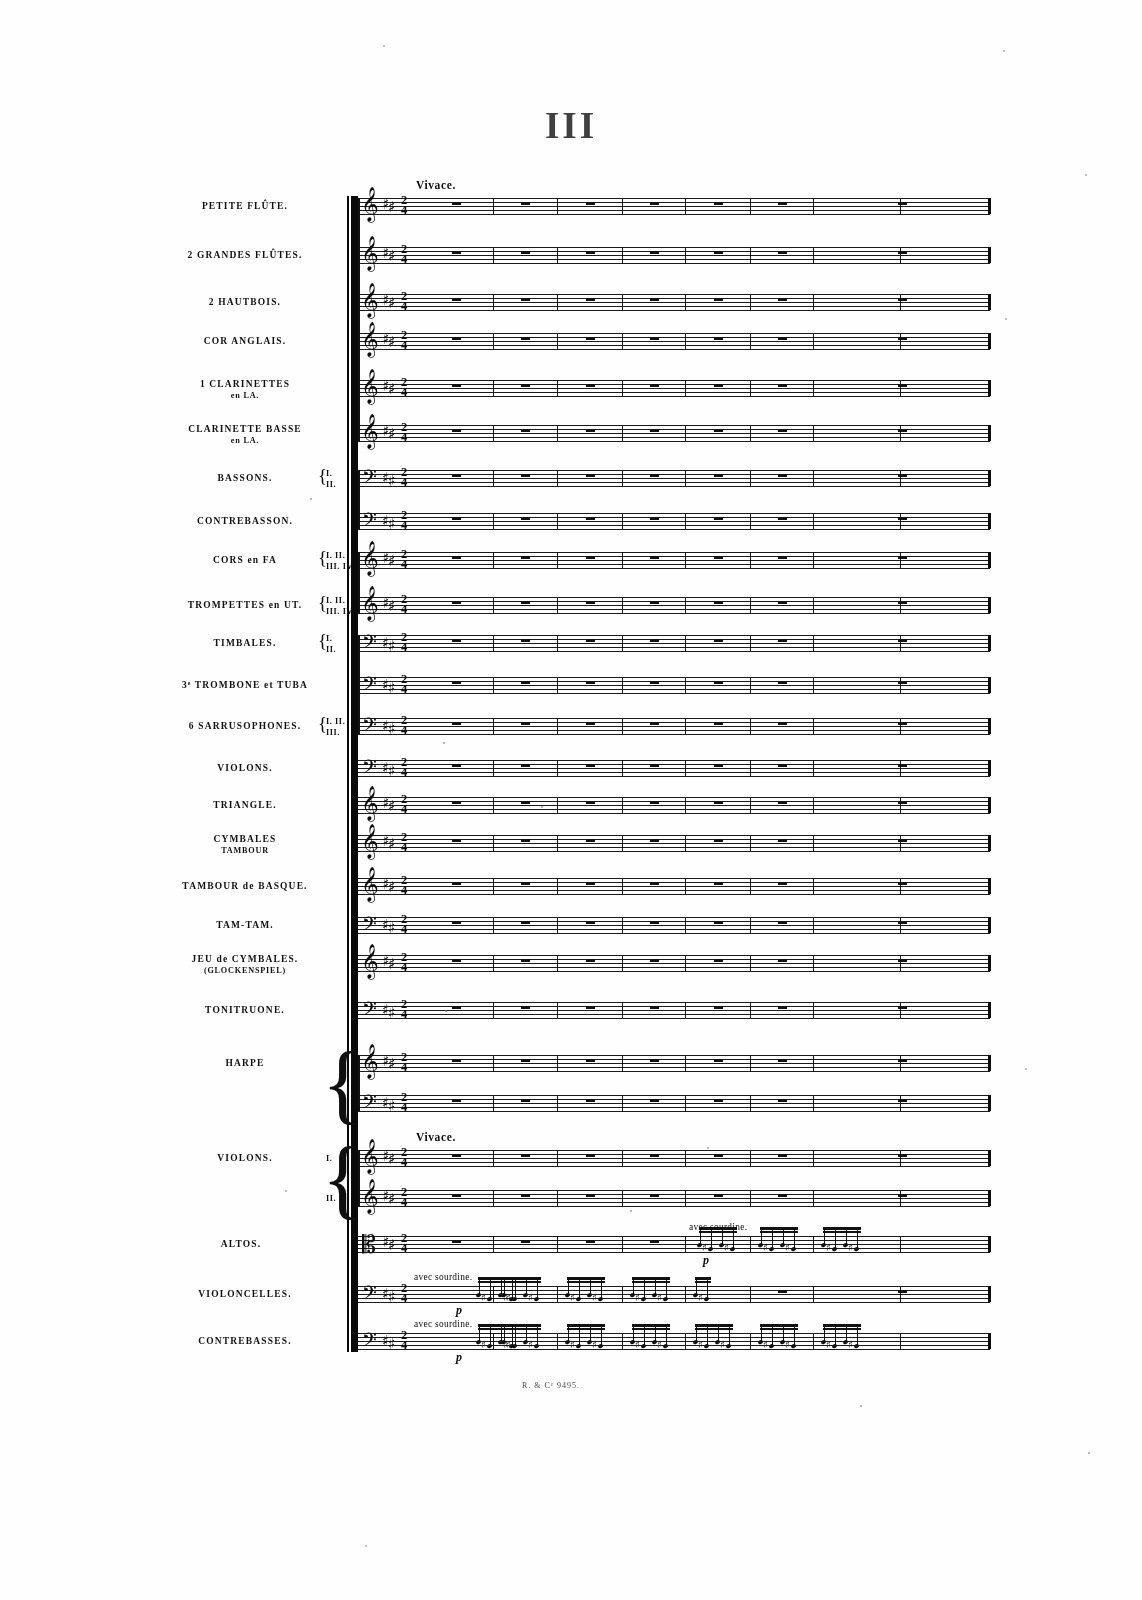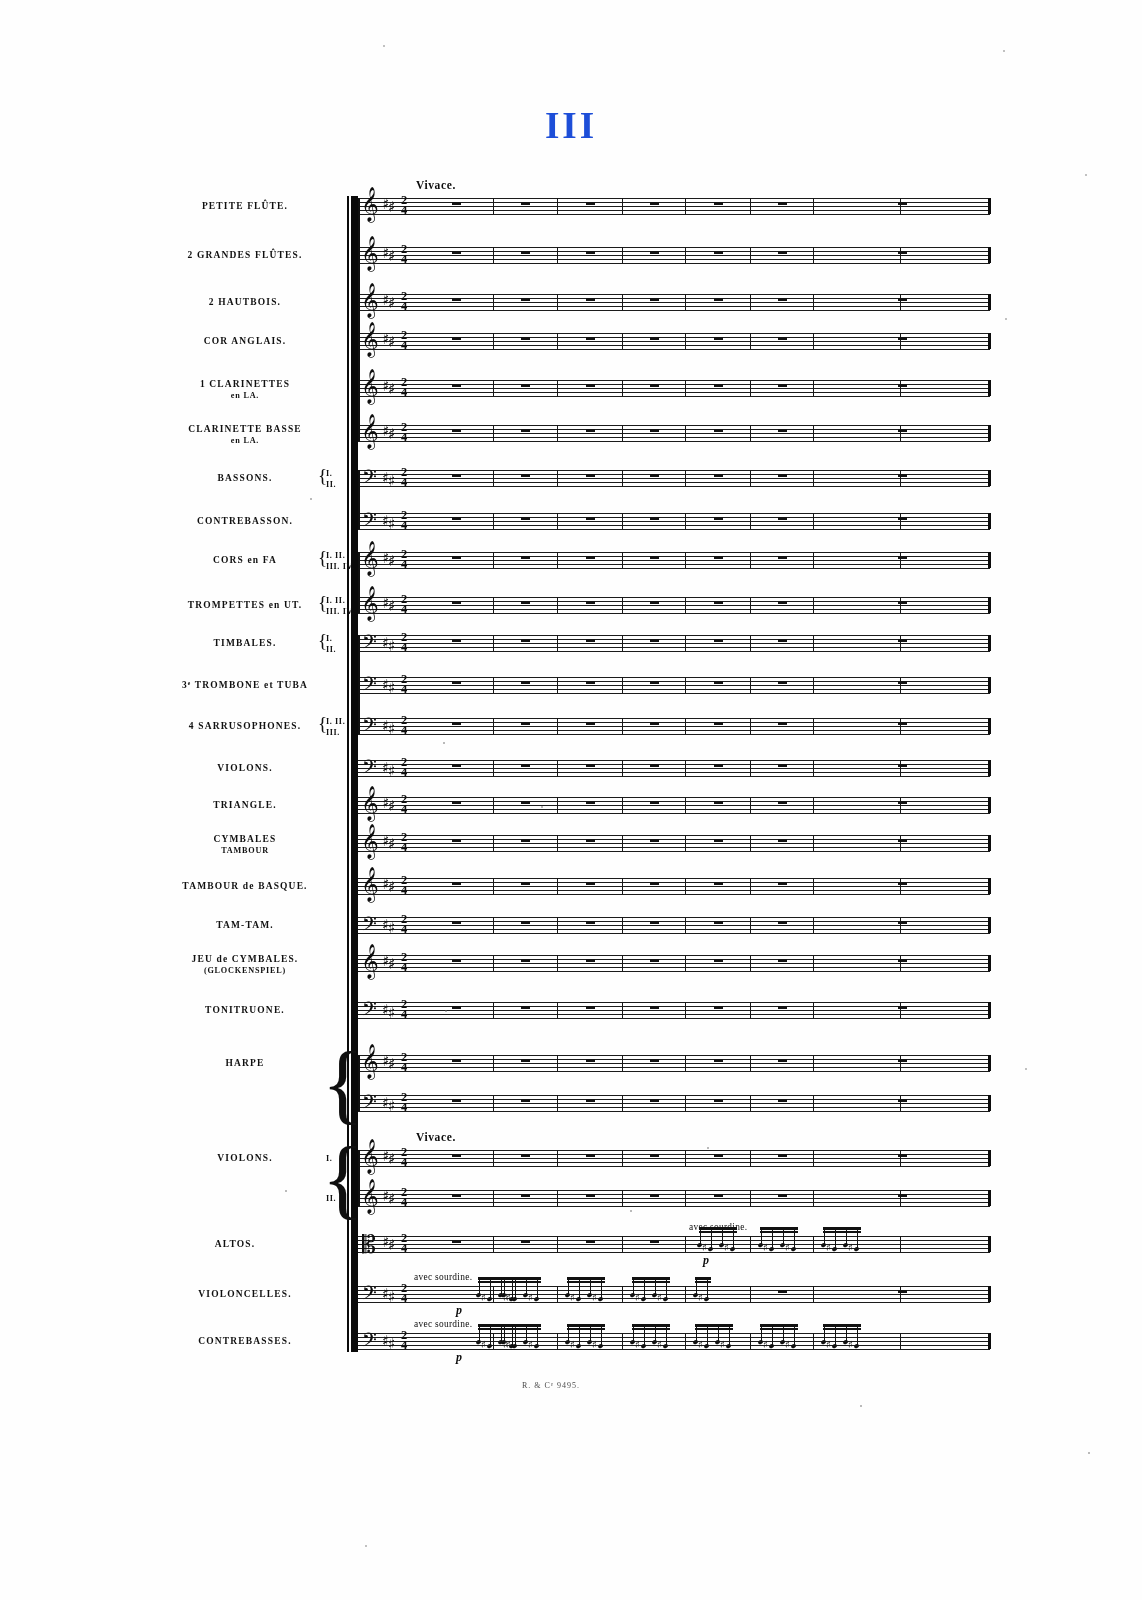--- a/index.html
+++ b/index.html
@@ -34,21 +34,21 @@
   #movement-number {
     position: absolute;
     top: 104px;
     left: 0;
     width: 1142px;
     text-align: center;
     font-family: "Liberation Serif", "DejaVu Serif", serif;
     font-size: 37px;
     font-weight: 700;
     letter-spacing: 3px;
-    color: #1d4ed8;
+    color: #404040;
   }
 
   
   #score {
     position: absolute;
     left: 0;
     top: 0;
     width: 1142px;
     height: 1600px;
   }
@@ -530,21 +530,21 @@
       <div class="barline" style="left: 813px; top: 677px; height: 16px;"></div>
       <div class="barline" style="left: 900px; top: 677px; height: 16px;"></div>
       <div class="barline thick" style="left: 988px; top: 677px; height: 16px;"></div>
       <div class="staff" style="left: 358px; top: 718px; width: 632px;">
         <div class="line l0"></div>
         <div class="line l1"></div>
         <div class="line l2"></div>
         <div class="line l3"></div>
         <div class="line l4"></div>
       </div>
-      <div class="inst-label" style="left: 150px; width: 190px; top: 721px;"><span>4 SARRUSOPHONES.</span></div>
+      <div class="inst-label" style="left: 150px; width: 190px; top: 721px;"><span>6 SARRUSOPHONES.</span></div>
       <div class="numerals" style="left: 326px; top: 716px;">I. II.
 III.</div>
       <div class="curly" style="left: 318px; top: 714px; font-size: 19px;">{</div>
       <div class="glyph clef-bass" style="left: 362px; top: 716px;">𝄢</div>
       <div class="glyph sharp" style="left: 382px; top: 719px;">♯</div>
       <div class="glyph sharp" style="left: 388px; top: 722px;">♯</div>
       <div class="glyph timesig" style="left: 398px; top: 716px;">
         <span>2</span>
         <span>4</span>
       </div>
@@ -809,21 +809,21 @@
       <div class="barline" style="left: 813px; top: 1190px; height: 16px;"></div>
       <div class="barline" style="left: 900px; top: 1190px; height: 16px;"></div>
       <div class="barline thick" style="left: 988px; top: 1190px; height: 16px;"></div>
       <div class="staff" style="left: 358px; top: 1236px; width: 632px;">
         <div class="line l0"></div>
         <div class="line l1"></div>
         <div class="line l2"></div>
         <div class="line l3"></div>
         <div class="line l4"></div>
       </div>
-      <div class="inst-label" style="left: 140px; width: 190px; top: 1239px;"><span>ALTOS.</span></div>
+      <div class="inst-label" style="left: 146px; width: 190px; top: 1239px;"><span>ALTOS.</span></div>
       <div class="glyph clef-alto" style="left: 362px; top: 1232px;">𝄡</div>
       <div class="glyph sharp" style="left: 382px; top: 1235px;">♯</div>
       <div class="glyph sharp" style="left: 388px; top: 1238px;">♯</div>
       <div class="glyph timesig" style="left: 398px; top: 1234px;">
         <span>2</span>
         <span>4</span>
       </div>
       <div class="barline" style="left: 493px; top: 1236px; height: 16px;"></div>
       <div class="barline" style="left: 557px; top: 1236px; height: 16px;"></div>
       <div class="barline" style="left: 622px; top: 1236px; height: 16px;"></div>

